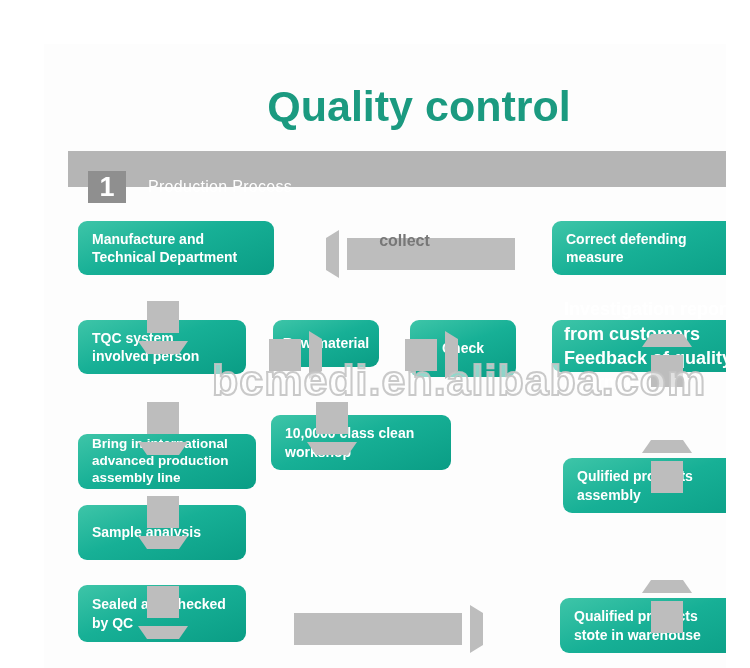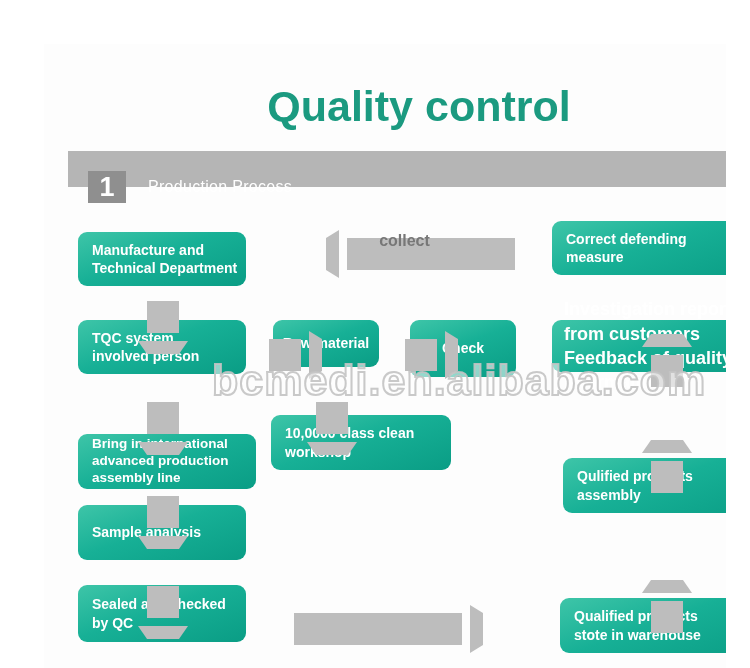--- a/index.html
+++ b/index.html
@@ -68,21 +68,21 @@
 
 <div class="page">
 
   <div class="title">Quality control</div>
 
   <div class="section-bar">
     <div class="section-num">1</div>
     <div class="section-label">Production Process</div>
   </div>
 
-  <div class="fbox" style="left:30px;top:184px;width:168px;height:54px">Manufacture and
+  <div class="fbox" style="left:30px;top:173px;width:196px;height:54px">Manufacture and
 Technical Department</div>
   <div class="fbox" style="left:30px;top:272px;width:168px;height:54px">TQC system
 involved person</div>
   <div class="fbox small" style="left:30px;top:386px;width:178px;height:55px">Bring in international
 advanced production
 assembly line</div>
   <div class="fbox" style="left:30px;top:457px;width:168px;height:55px">Sample analysis</div>
   <div class="fbox" style="left:30px;top:537px;width:168px;height:57px">Sealed and checked
 by QC</div>
 

